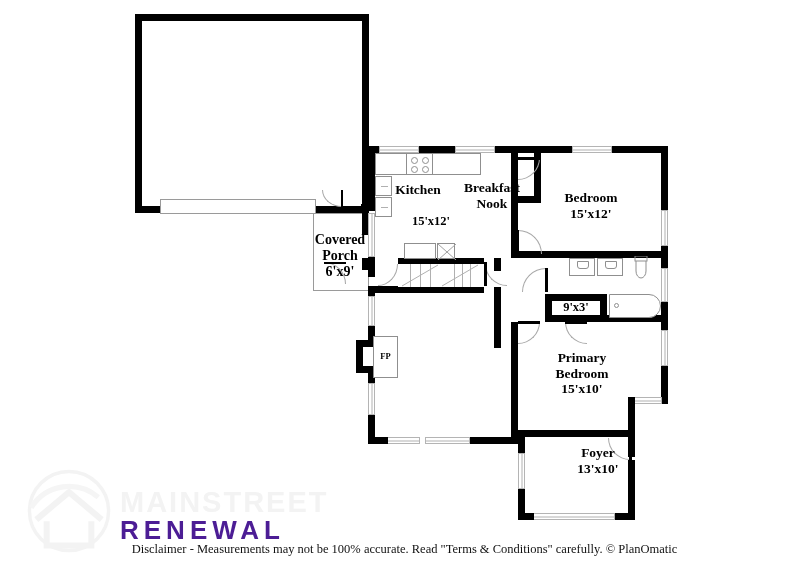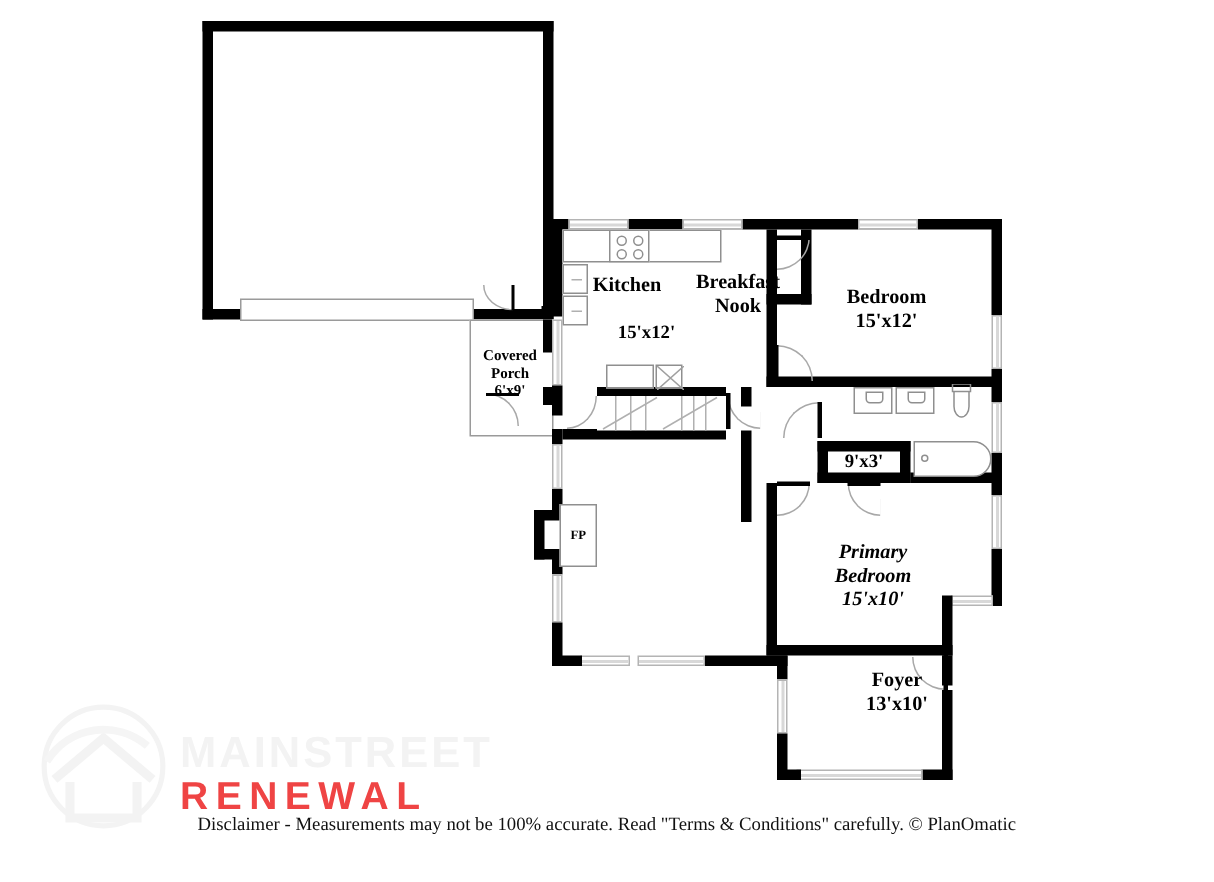--- a/index.html
+++ b/index.html
@@ -6,21 +6,21 @@
   body{width:809px;height:588px;overflow:hidden;
        font-family:"Liberation Serif",serif;}
   #plan{position:relative;width:809px;height:588px;background:#fff;}
 
   
   .wm{position:absolute;pointer-events:none;}
   .wm-logo{left:26px;top:468px;width:86px;height:86px;}
   .wm-text{left:120px;top:487px;color:#f2f2f2;font-family:"Liberation Sans",sans-serif;
            font-weight:700;letter-spacing:2px;}
   .wm-main{font-size:29px;line-height:30px;color:#f3f3f3;}
-  .wm-sub{font-size:26px;line-height:27px;color:#ef4444;letter-spacing:5px;}
+  .wm-sub{font-size:26px;line-height:27px;color:#4c1d95;letter-spacing:5px;}
 
   
   .w{position:absolute;background:#000;}
   .tw{position:absolute;background:#fff;border:1px solid #9a9a9a;box-sizing:border-box;}
   
   .win{position:absolute;background:#fff;border:1px solid #b4b4b4;box-sizing:border-box;}
   .win i{position:absolute;background:#d8d8d8;}
   .win.h i{left:0;right:0;top:50%;height:2px;margin-top:-1px;}
   .win.v i{top:0;bottom:0;left:50%;width:2px;margin-left:-1px;}
 
@@ -30,21 +30,21 @@
   .door.bl{border-radius:0 0 0 100%;border-top:none;border-right:none;}
   .door.tr{border-radius:0 100% 0 0;border-bottom:none;border-left:none;}
   .door.tl{border-radius:100% 0 0 0;border-bottom:none;border-right:none;}
   .leaf{position:absolute;background:#000;}
 
   
   .lbl{position:absolute;text-align:center;font-weight:700;color:#000;
        font-family:"Liberation Serif",serif;line-height:1.16;white-space:pre-line;}
   .l15{font-size:13.5px;}
   .l13{font-size:12.5px;}
-  .l9{font-size:10px;}
+  .l9{font-size:14px;}
 
   
   .fx{position:absolute;border:1px solid #8f8f8f;box-sizing:border-box;background:#fff;}
   .circ{position:absolute;border:1px solid #8f8f8f;border-radius:50%;box-sizing:border-box;}
   .stair-line{position:absolute;background:#b0b0b0;height:1px;}
   .stair-v{position:absolute;background:#b0b0b0;width:1px;}
 
   .disc{position:absolute;left:0;right:0;top:542px;text-align:center;
         font-size:12.5px;color:#111;font-family:"Liberation Serif",serif;}
 </style>
@@ -241,21 +241,21 @@
 
   <div class="door tl" style="left:522px;top:268px;width:24px;height:24px;"></div>
   <div class="leaf" style="left:545px;top:268px;width:3px;height:24px;"></div>
 
   <div class="w" style="left:511px;top:322px;width:7px;height:115px;"></div>
   <div class="w" style="left:511px;top:430px;width:124px;height:7px;"></div>
   <div class="door br" style="left:518px;top:322px;width:22px;height:22px;"></div>
   <div class="leaf" style="left:518px;top:321px;width:22px;height:3px;"></div>
   <div class="door bl" style="left:565px;top:322px;width:22px;height:22px;"></div>
   <div class="leaf" style="left:565px;top:321px;width:22px;height:3px;"></div>
-  <div class="lbl l15" style="left:534px;top:360px;width:96px;font-style:italic;">Primary
+  <div class="lbl l15" style="left:534px;top:350px;width:96px;">Primary
 Bedroom
 15'x10'</div>
 
   <div class="w" style="left:494px;top:258px;width:7px;height:13px;"></div>
   <div class="w" style="left:494px;top:287px;width:7px;height:57px;"></div>
   <div class="w" style="left:494px;top:344px;width:7px;height:4px;"></div>
 
   <div class="lbl l15" style="left:550px;top:445px;width:96px;">Foyer
 13'x10'</div>
 

